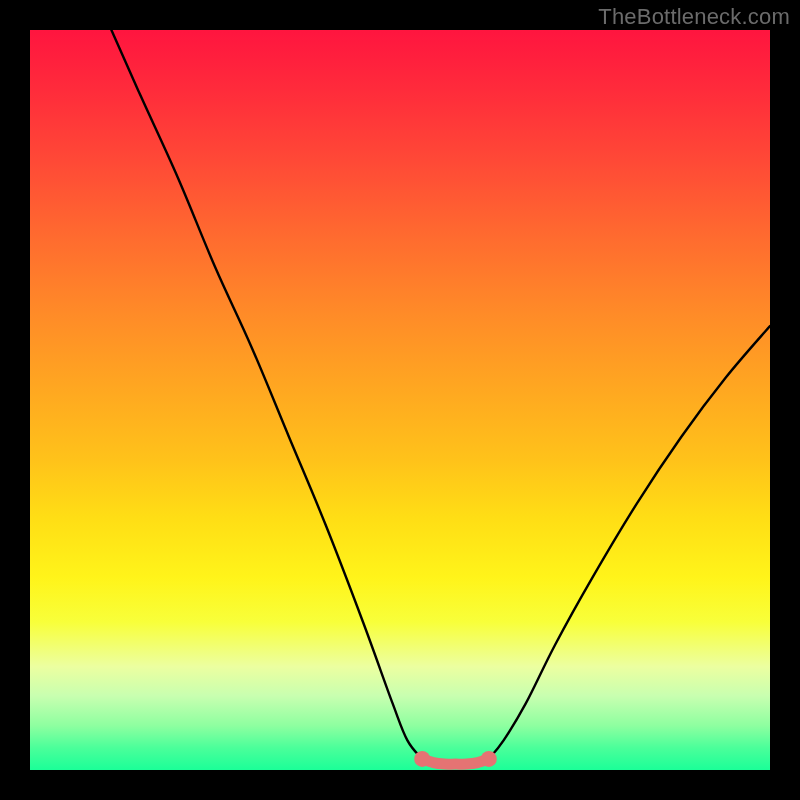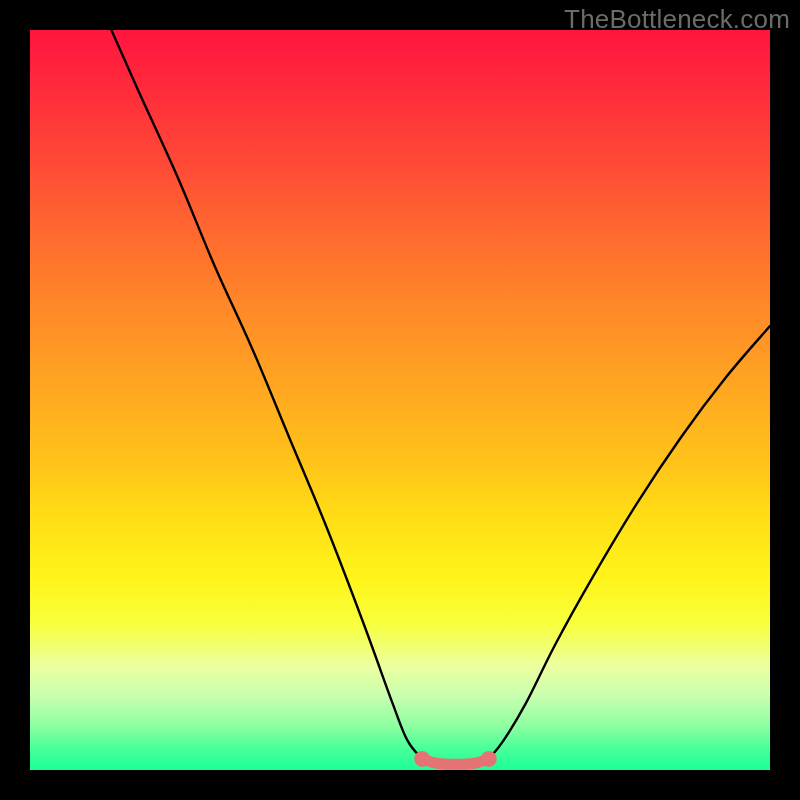--- a/index.html
+++ b/index.html
@@ -15,21 +15,21 @@
     position: relative;
     width: 800px;
     height: 800px;
     background: #000;
   }
   .watermark {
     position: absolute;
     top: 4px;
     right: 10px;
     color: #6b6b6b;
-    font-size: 26px;
+    font-size: 22px;
     font-weight: 500;
     letter-spacing: 0.2px;
     z-index: 30;
   }
   .plot-area {
     position: absolute;
     left: 30px;
     top: 30px;
     width: 740px;
     height: 740px;

